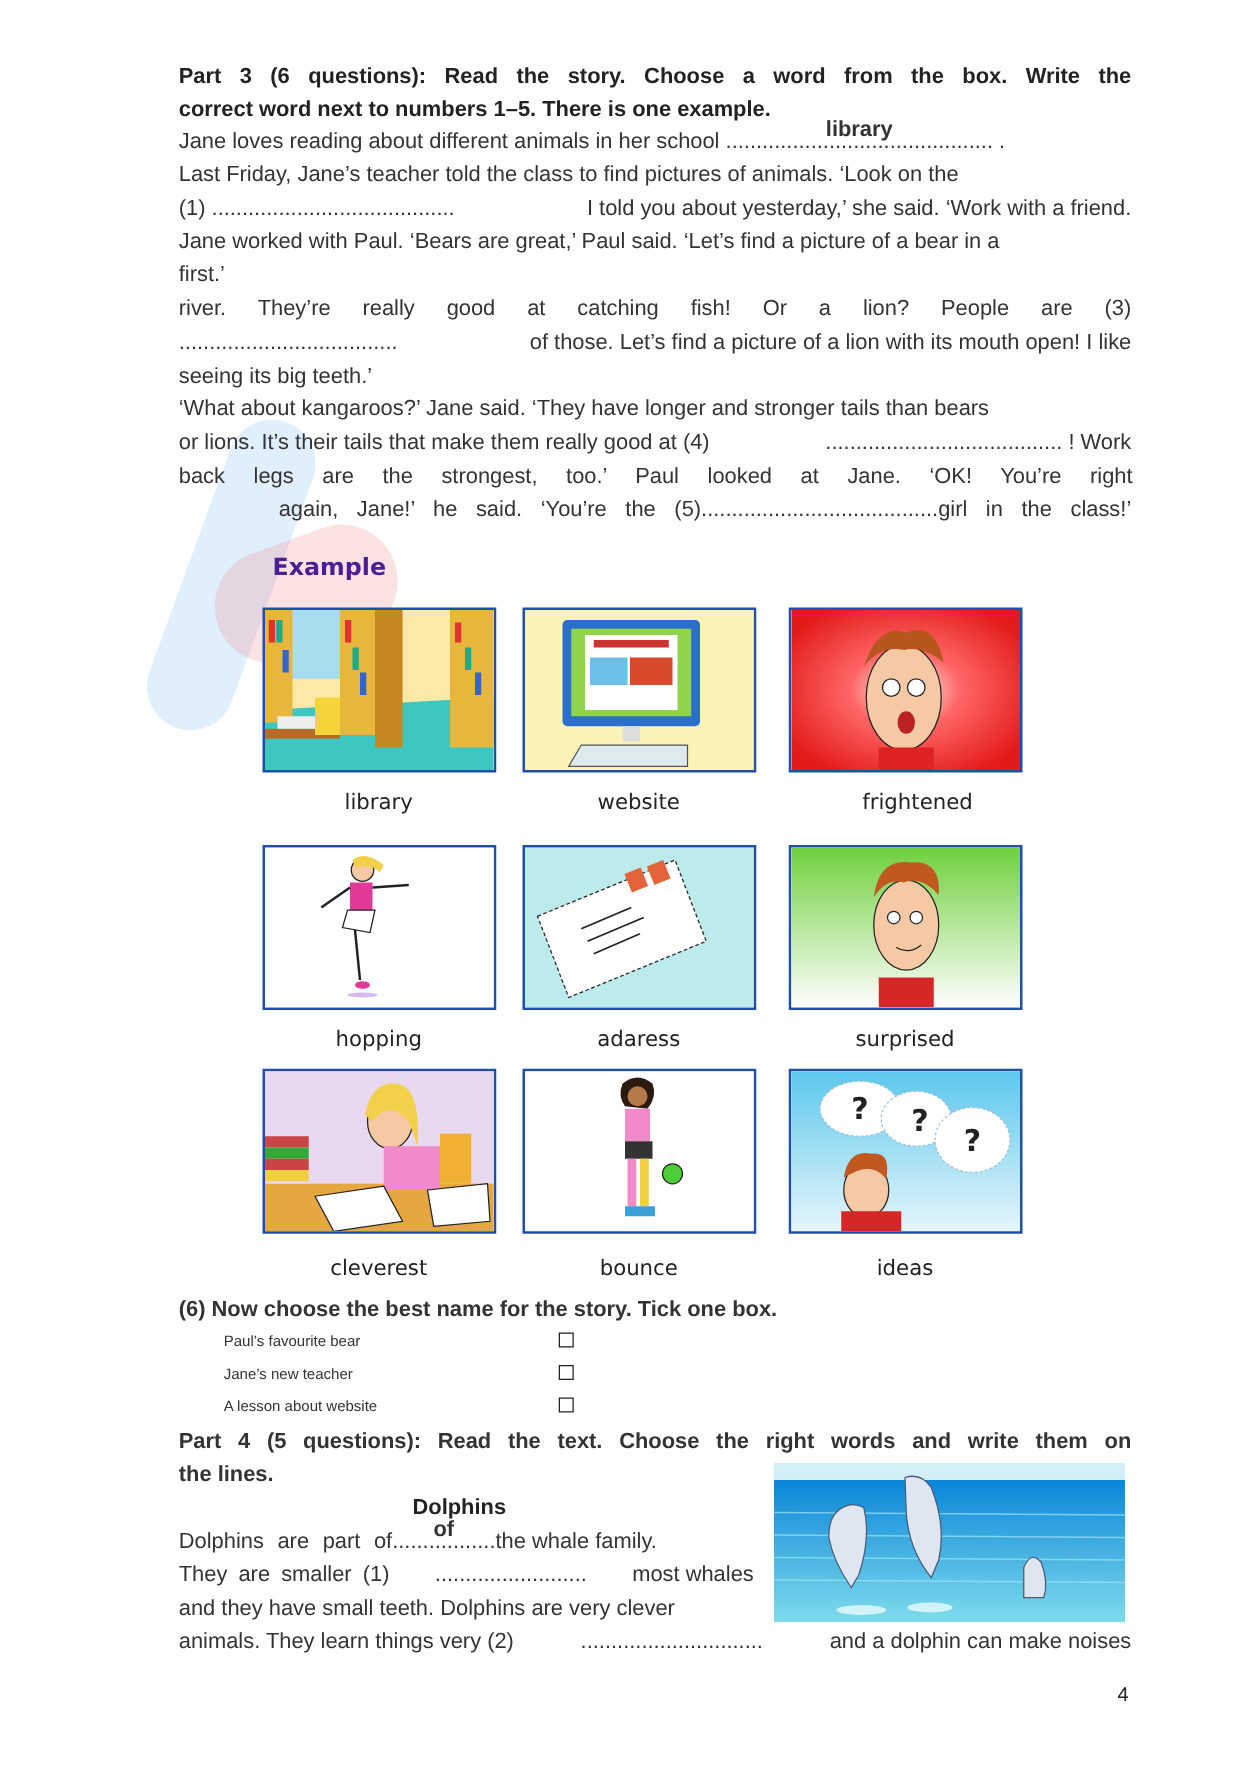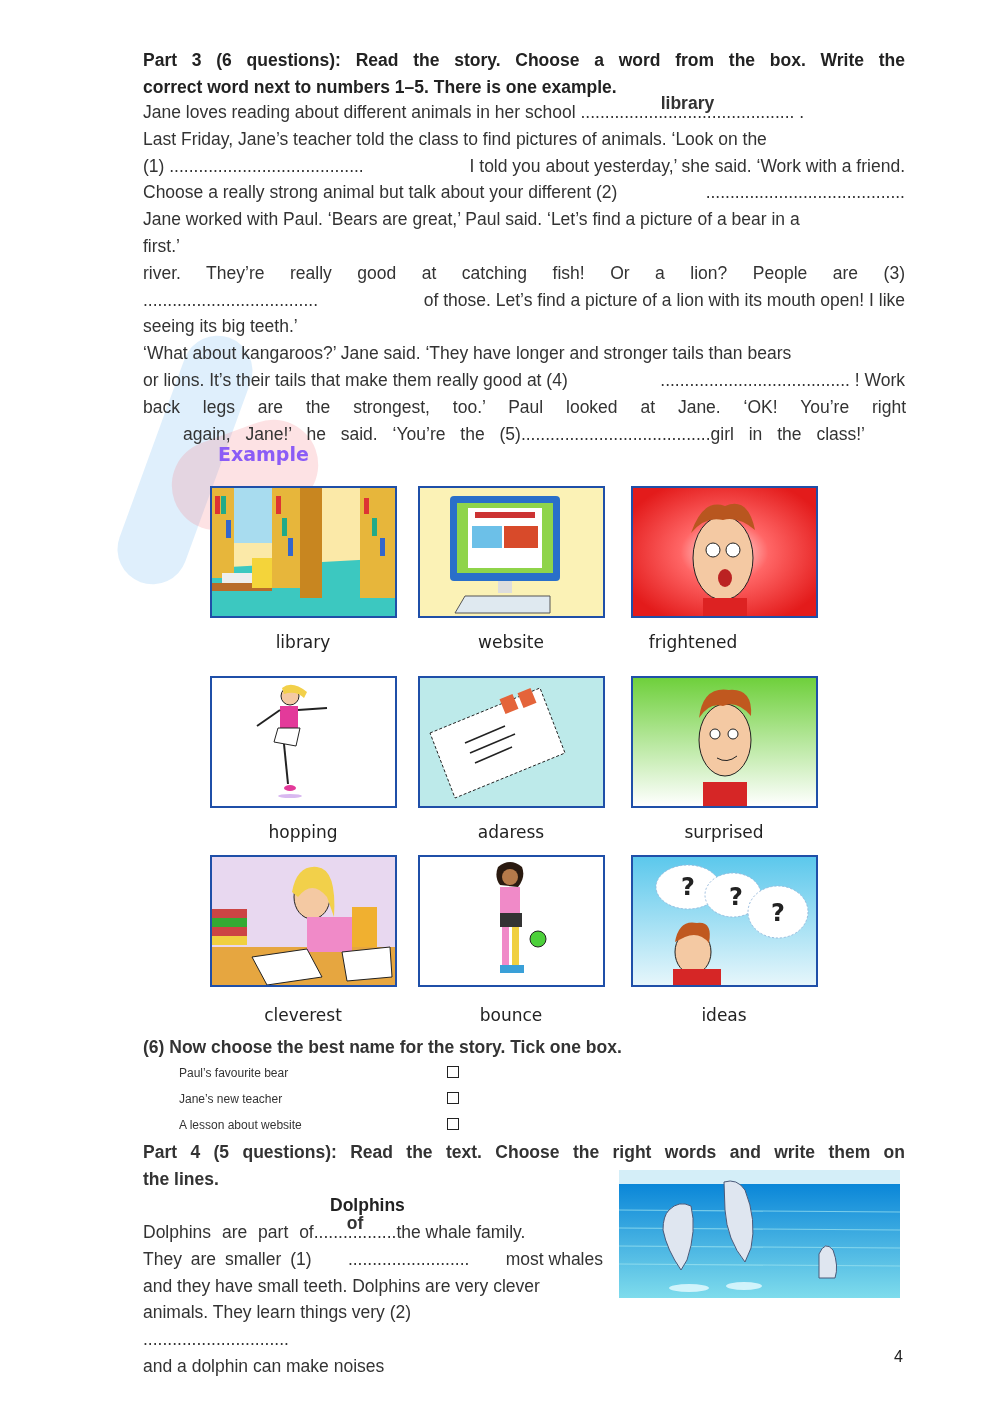--- a/index.html
+++ b/index.html
@@ -15,21 +15,21 @@
              background: #f47a86; transform: rotate(-20deg); }
 
   .text-block { position: absolute; left: 143px; width: 762px; font-size: 17.5px; line-height: 26.8px; }
   .bold { font-weight: bold; }
   .just-full { text-align: justify; text-align-last: justify; }
   .line { display: block; white-space: nowrap; }
   .blank { position: relative; display: inline-block; }
   .filled { position: absolute; left: 0; right: 0; top: -9px; text-align: center; font-weight: bold; }
 
   .example-label { position: absolute; left: 218px; top: 443px; font-family: "DejaVu Sans", sans-serif;
-                   font-weight: bold; font-size: 19px; color: #8b5cf6; }
+                   font-weight: bold; font-size: 19px; color: #4c1d95; }
 
   .grid-cell { position: absolute; width: 186px; }
   .pic { width: 183px; height: 128px; border: 2px solid #1f4fa8; box-sizing: content-box; position: relative; overflow: hidden; }
   .caption { position: absolute; width: 186px; text-align: center; font-family: "DejaVu Sans", sans-serif;
              font-size: 17px; color: #222; }
 
   .options { position: absolute; left: 179px; font-size: 12px; line-height: 26px; }
   .opt-row { position: relative; height: 26px; }
   .tick { position: absolute; left: 268px; top: 6px; width: 12px; height: 12px; border: 1.5px solid #222; box-sizing: border-box; }
 
@@ -52,39 +52,35 @@
 
   <div class="text-block" style="top:99px; color:#333;">
     <span class="line">
       <span>Jane loves reading about different animals in her school </span><span class="blank"><span>............................................</span><span class="filled">library</span></span><span> .</span>
     </span>
     <span class="line">Last Friday, Jane’s teacher told the class to find pictures of animals. ‘Look on the</span>
     <span class="line" style="display:flex; justify-content:space-between;">
       <span><span>(1) </span><span class="blank">........................................</span></span>
       <span> I told you about yesterday,’ she said. ‘Work with a friend.</span>
     </span>
-    <span class="line" style="display:flex; justify-content:space-between;">
-      <span>Choose a really strong animal but talk about your different (2) </span>
-      <span class="blank">.........................................</span>
-    </span>
     <span class="line">Jane worked with Paul. ‘Bears are great,’ Paul said. ‘Let’s find a picture of a bear in a</span>
     <span class="line">first.’</span>
     <span class="line just-full" style="word-spacing:14px;">river. They’re really good at catching fish! Or a lion? People are (3)</span>
     <span class="line" style="display:flex; justify-content:space-between;">
       <span class="blank">....................................</span>
       <span> of those. Let’s find a picture of a lion with its mouth open! I like</span>
     </span>
     <span class="line">seeing its big teeth.’</span>
     <span class="line">‘What about kangaroos?’ Jane said. ‘They have longer and stronger tails than bears</span>
     <span class="line" style="display:flex; justify-content:space-between;">
       <span>or lions. It’s their tails that make them really good at (4) </span>
       <span><span class="blank">.......................................</span><span> ! Work</span></span>
     </span>
     <span class="line just-full" style="word-spacing:18px;">back legs are the strongest, too.’ Paul looked at Jane. ‘OK! You’re right</span>
-    <span class="line" style="display:flex; justify-content:center;">
+    <span class="line" style="display:flex; justify-content:flex-end;">
       <span style="word-spacing:10px;">again, Jane!’ he said. ‘You’re the (5) </span>
       <span class="blank">.......................................</span>
       <span style="word-spacing:10px;"> girl in the class!’</span>
     </span>
   </div>
 
   <div class="example-label">Example</div>
 
   <div class="grid-cell" style="left:210px; top:486px;">
     <div class="pic">
@@ -149,21 +145,21 @@
         <rect width="183" height="128" fill="url(#rg1)"></rect>
         <ellipse cx="90" cy="70" rx="30" ry="42" fill="#f4c9a3" stroke="#222"></ellipse>
         <path d="M58 45 Q70 10 92 18 Q115 8 122 42 Q105 28 90 32 Q72 28 58 45Z" fill="#b8561f"></path>
         <circle cx="80" cy="62" r="7" fill="#fff" stroke="#222"></circle>
           <circle cx="100" cy="62" r="7" fill="#fff" stroke="#222"></circle>
         <ellipse cx="92" cy="90" rx="7" ry="9" fill="#b22"></ellipse>
         <rect x="70" y="110" width="44" height="18" fill="#d22"></rect>
       </svg>
     </div>
   </div>
-  <div class="caption" style="left:600px; top:632px;">frightened</div>
+  <div class="caption" style="left:641px; top:632px;">frightened</div>
 
   <div class="grid-cell" style="left:210px; top:676px;">
     <div class="pic">
       <svg width="183" height="128" viewBox="0 0 183 128">
         <rect width="183" height="128" fill="#fff"></rect>
         <circle cx="78" cy="18" r="9" fill="#f4c9a3" stroke="#222"></circle>
         <path d="M70 10 Q80 2 95 14 L92 20 Q84 12 72 16Z" fill="#f2d04a"></path>
         <rect x="68" y="28" width="18" height="22" fill="#e33a9a"></rect>
         <line x1="68" y1="32" x2="45" y2="48" stroke="#222" stroke-width="2"></line>
         <line x1="86" y1="32" x2="115" y2="30" stroke="#222" stroke-width="2"></line>
@@ -332,21 +328,21 @@
       <span> the whale family.</span>
     </span>
     <span class="line" style="display:flex; justify-content:space-between;">
       <span style="word-spacing:4px;">They are smaller (1) </span>
       <span class="blank">.........................</span>
       <span> most whales</span>
     </span>
     <span class="line">and they have small teeth. Dolphins are very clever</span>
   </div>
   <div class="text-block" style="top:1299px; color:#333;">
-    <span class="line" style="display:flex; justify-content:space-between;flex-direction:column;">
+    <span class="line" style="display:flex; justify-content:space-between;">
       <span>animals. They learn things very (2) </span>
       <span class="blank">..............................</span>
       <span> and a dolphin can make noises</span>
     </span>
   </div>
 
   <div class="page-num">4</div>
 </div>
 
 </body></html>

